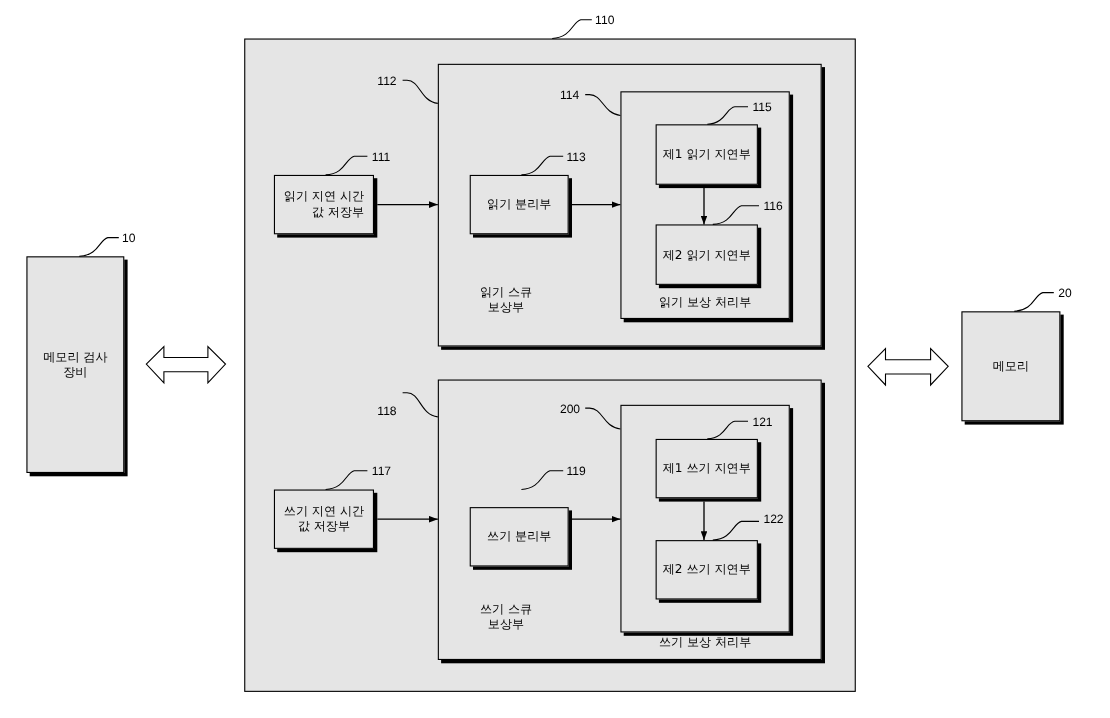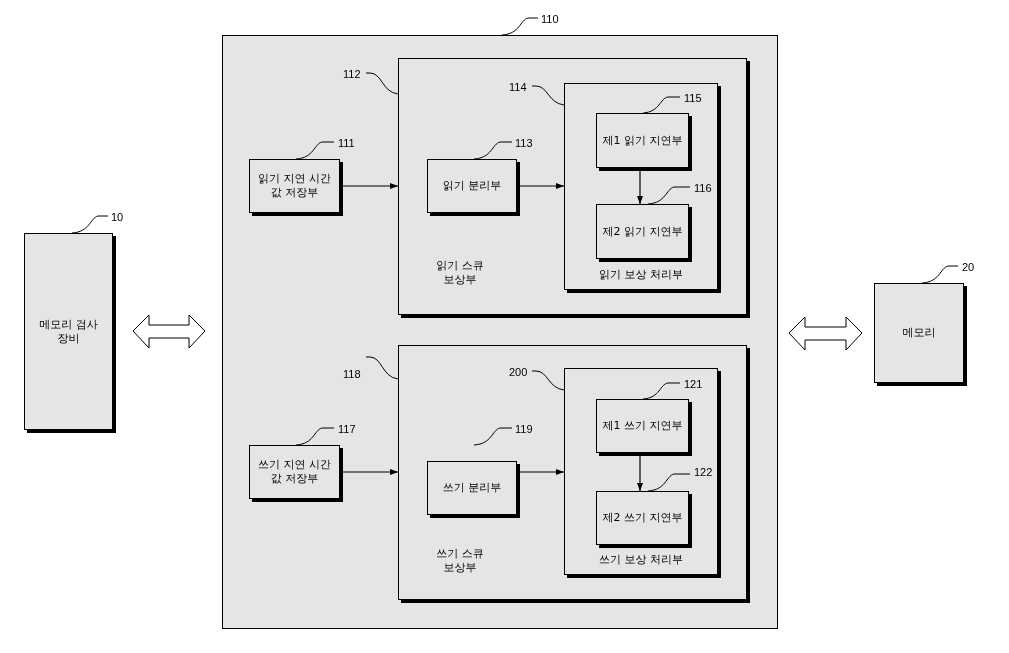--- a/index.html
+++ b/index.html
@@ -21,21 +21,21 @@
 장비</div>
 </div>
 
 <div class="box" style="left:222px; top:35px; width:556px; height:594px;"></div>
 
 <div class="box shadow" style="left:398px; top:58px; width:349px; height:257px;"></div>
 <div class="label" style="left:420px; top:259px; width:80px;">읽기 스큐
 보상부</div>
 
 <div class="box shadow" style="left:249px; top:159px; width:91px; height:54px;">
-  <div class="center-text" style="width:100%; height:100%;">읽기 지연 시간
+  <div class="center-text" style="width:100%; height:100%;text-align:right;">읽기 지연 시간
 값 저장부</div>
 </div>
 
 <div class="box shadow" style="left:427px; top:159px; width:90px; height:54px;">
   <div class="center-text" style="width:100%; height:100%;">읽기 분리부</div>
 </div>
 
 <div class="box shadow" style="left:564px; top:83px; width:154px; height:207px;"></div>
 <div class="label" style="left:564px; top:268px; width:154px;">읽기 보상 처리부</div>
 
@@ -54,21 +54,21 @@
 <div class="box shadow" style="left:249px; top:445px; width:91px; height:54px;">
   <div class="center-text" style="width:100%; height:100%;">쓰기 지연 시간
 값 저장부</div>
 </div>
 
 <div class="box shadow" style="left:427px; top:461px; width:90px; height:54px;">
   <div class="center-text" style="width:100%; height:100%;">쓰기 분리부</div>
 </div>
 
 <div class="box shadow" style="left:564px; top:368px; width:154px; height:207px;"></div>
-<div class="label" style="left:564px; top:553px; width:154px;">쓰기 보상 처리부</div>
+<div class="label" style="left:564px; top:577px; width:154px;">쓰기 보상 처리부</div>
 
 <div class="box shadow" style="left:596px; top:399px; width:93px; height:54px;">
   <div class="center-text" style="width:100%; height:100%;">제1 쓰기 지연부</div>
 </div>
 
 <div class="box shadow" style="left:596px; top:491px; width:93px; height:54px;">
   <div class="center-text" style="width:100%; height:100%;">제2 쓰기 지연부</div>
 </div>
 
 <div class="box shadow" style="left:874px; top:283px; width:90px; height:100px;">

